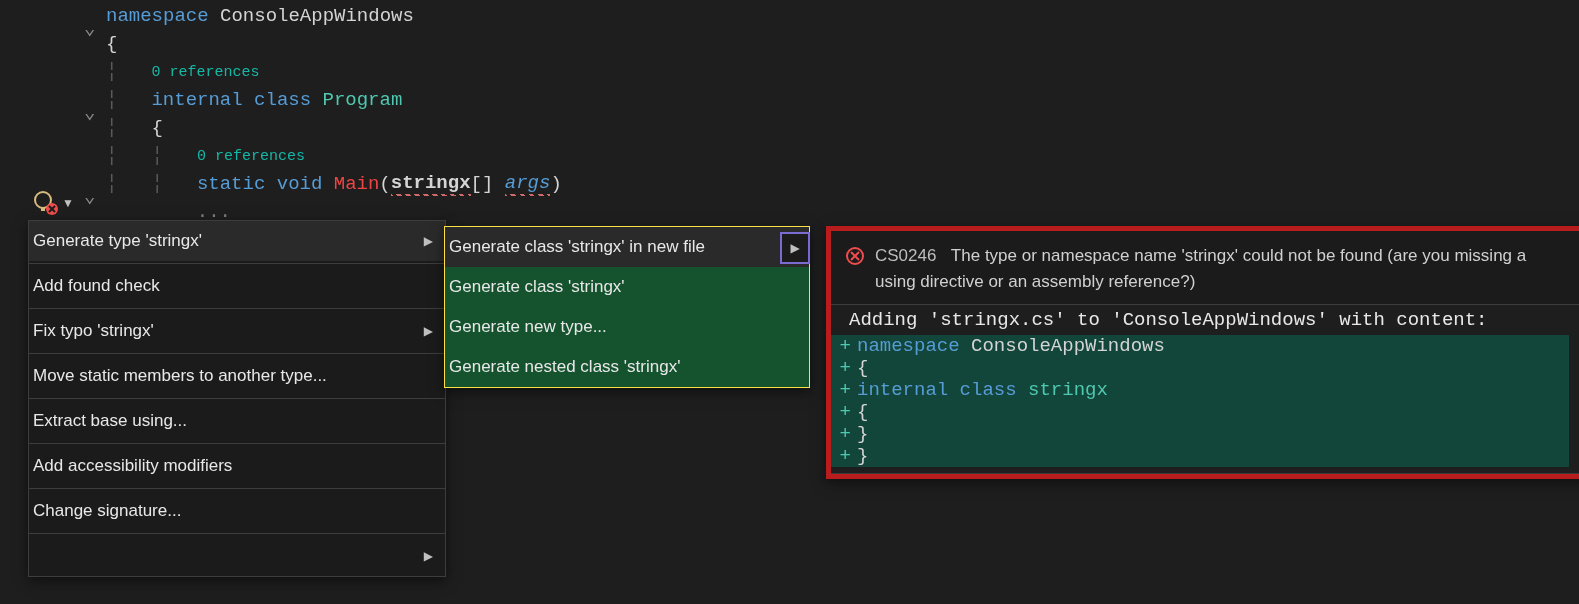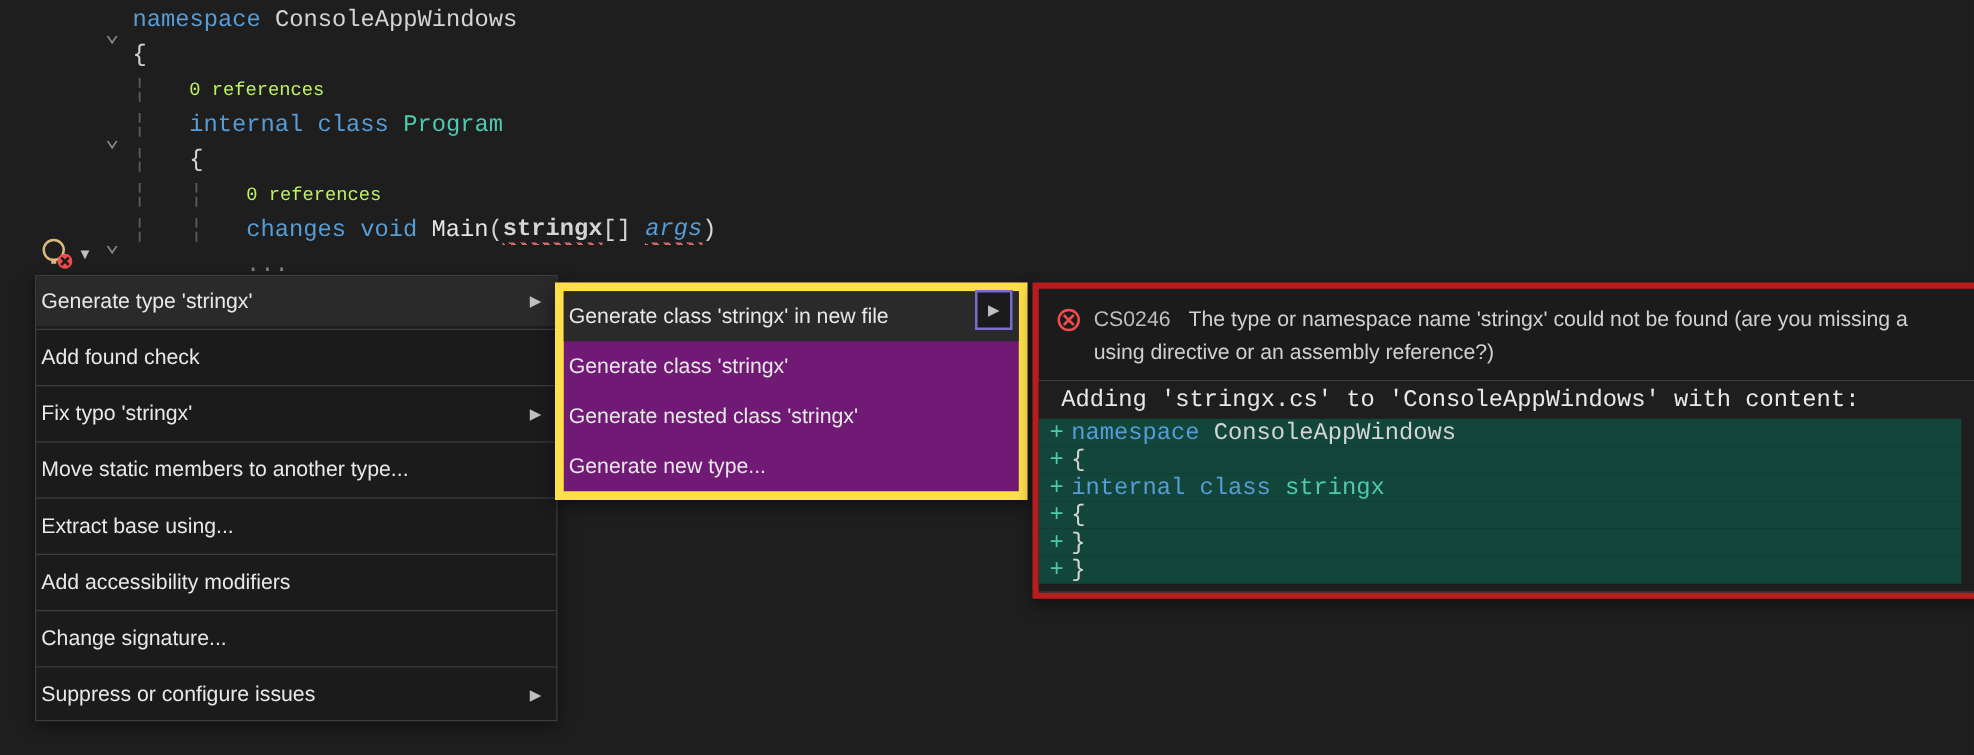--- a/index.html
+++ b/index.html
@@ -5,31 +5,31 @@
   html,body{margin:0;padding:0;background:#1e1e1e;color:#d4d4d4;font-family:"Segoe UI",Arial,sans-serif;font-size:17px;width:1579px;height:604px;overflow:hidden;}
   .mono{font-family:Consolas,"Courier New",monospace;font-size:19px;}
   .editor{position:relative;padding-top:2px;}
   .line{display:flex;align-items:center;height:28px;white-space:pre;}
   .gutter{width:70px;flex:none;position:relative;}
   .greenbar{position:absolute;left:70px;top:0;width:6px;height:100%;background:#3fbf7f;}
   .chev{position:absolute;left:84px;color:#8a8a8a;cursor:pointer;}
   .guide{color:#5a5a5a;}
   .kw{color:#569cd6;}
   .cls{color:#4ec9b0;}
-  .codelens{color:#bef264;font-size:15px;}
+  .codelens{color:#14b8a6;font-size:15px;}
   .wavy{border-bottom:2px solid transparent;border-image:repeating-linear-gradient(45deg,#d16969 0 3px,transparent 3px 6px) 2;}
   .wavy2{border-bottom:2px solid transparent;border-image:repeating-linear-gradient(45deg,#d16969 0 3px,transparent 3px 6px) 2;font-style:italic;}
   .dots{color:#808080;}
 
   .lightbulb{position:absolute;left:32px;top:190px;cursor:pointer;}
   .lightbulb svg{display:block;}
   .lightbulb-arrow{position:absolute;left:62px;top:196px;color:#c0c0c0;font-size:12px;}
 
   .menu1{position:absolute;left:28px;top:220px;width:416px;background:#1b1b1c;border:1px solid #3d3d3d;box-shadow:0 4px 12px rgba(0,0,0,0.5);}
-  .menu2{position:absolute;left:444px;top:226px;width:364px;background:#701a75;border:7px solid #fde047;box-shadow:0 4px 12px rgba(0,0,0,0.5);}
+  .menu2{position:absolute;left:444px;top:226px;width:364px;background:#14532d;border:1px solid #fde047;box-shadow:0 4px 12px rgba(0,0,0,0.5);}
   .menuitem{height:40px;display:flex;align-items:center;padding:0 4px;color:#e8e8e8;cursor:pointer;position:relative;}
   .menuitem.sel{background:#2a2a2b;}
   .menuitem.sel2{background:#2a2a2b;}
   .menu-sep{height:1px;background:#3d3d3d;margin:2px 0;}
   .submenu-arrow{position:absolute;right:12px;color:#c0c0c0;font-size:12px;}
   .menu-arrow-box{position:absolute;left:780px;top:232px;width:26px;height:28px;border:2px solid #7a6bd1;display:flex;align-items:center;justify-content:center;color:#c0c0c0;font-size:12px;background:#1b1b1c;}
 
   .preview{position:absolute;left:826px;top:226px;width:752px;background:#1b1b1c;border:5px solid #b91c1c;box-shadow:0 4px 12px rgba(0,0,0,0.5);}
   .preview-head{display:flex;align-items:flex-start;padding:12px 14px 10px 14px;color:#d0d0d0;line-height:1.5;}
   .err-icon{flex:none;margin-right:10px;margin-top:3px;}
@@ -82,23 +82,23 @@
 
   <div class="line">
     <div class="gutter"><div class="greenbar"></div></div>
     <span style="width:36px;"></span><span class="guide">╎</span><span style="width:34px;"></span><span class="guide">╎</span><span style="width:34px;"></span>
     <span class="codelens">0 references</span>
   </div>
 
   <div class="line">
     <div class="gutter"><span class="chev">⌄</span></div>
     <span style="width:36px;"></span><span class="guide">╎</span><span style="width:34px;"></span><span class="guide">╎</span><span style="width:34px;"></span>
-    <span class="kw">changes</span><span> </span>
+    <span class="kw">static</span><span> </span>
     <span class="kw">void</span><span> </span>
-    <span style="color:#e5e5e5;">Main</span>
+    <span style="color:#ef4444;">Main</span>
     <span>(</span>
     <span class="wavy" style="color:#d4d4d4;font-weight:bold;">stringx</span>
     <span>[] </span>
     <span class="kw wavy2">args</span>
     <span>)</span>
   </div>
 
   <div class="line">
     <div class="gutter"></div>
     <span style="width:36px;"></span><span class="guide"> </span><span style="width:34px;"></span><span class="guide"> </span><span style="width:34px;"></span>
@@ -142,37 +142,36 @@
   <div class="menu-sep"></div>
   <div class="menuitem">
     <span>Add accessibility modifiers</span>
   </div>
   <div class="menu-sep"></div>
   <div class="menuitem">
     <span>Change signature...</span>
   </div>
   <div class="menu-sep"></div>
   <div class="menuitem">
-    <span>Suppress or configure issues</span>
     <span class="submenu-arrow">▶</span>
   </div>
 </div>
 
 <div class="menu2">
   <div class="menuitem sel2">
     <span>Generate class 'stringx' in new file</span>
   </div>
   <div class="menuitem">
     <span>Generate class 'stringx'</span>
   </div>
   <div class="menuitem">
+    <span>Generate new type...</span>
+  </div>
+  <div class="menuitem">
     <span>Generate nested class 'stringx'</span>
-  </div>
-  <div class="menuitem">
-    <span>Generate new type...</span>
   </div>
 </div>
 
 <div class="menu-arrow-box">▶</div>
 
 <div class="preview">
   <div class="preview-head">
     <span class="err-icon">
       <svg width="20" height="20" viewBox="0 0 20 20">
         <circle cx="10" cy="10" r="8" fill="none" stroke="#f14c4c" stroke-width="2"></circle>

